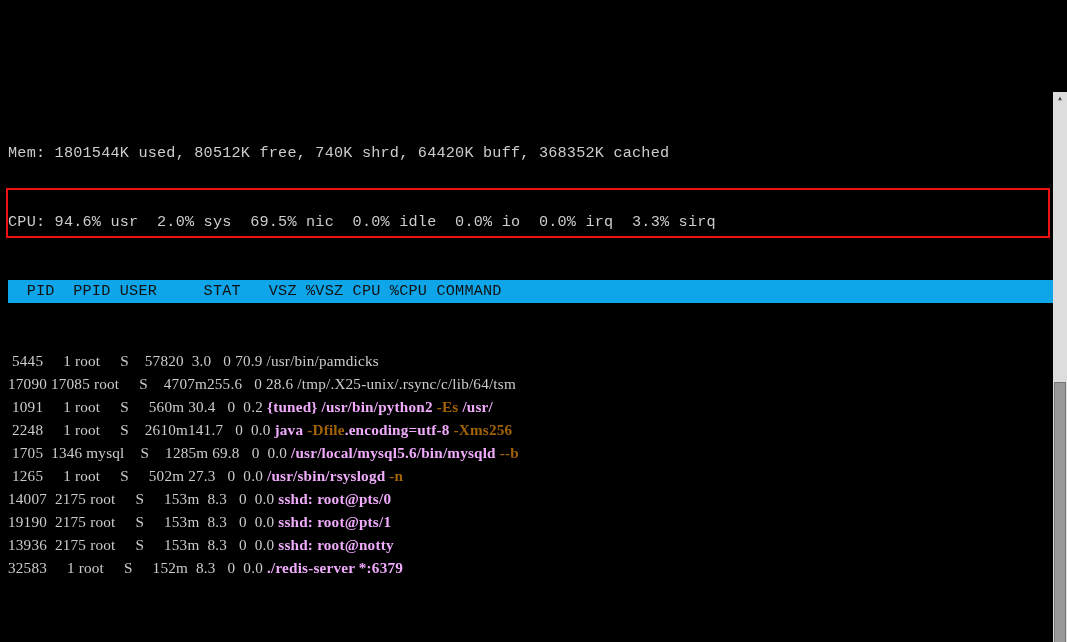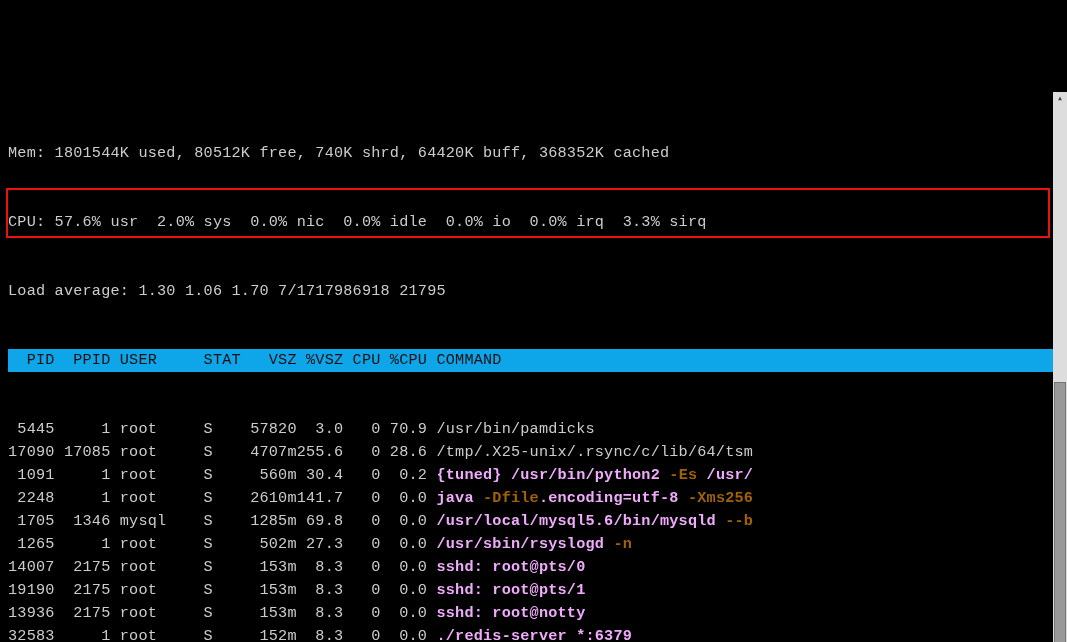--- a/index.html
+++ b/index.html
@@ -1,36 +1,35 @@
 <!DOCTYPE html>
 <html><head>
 <meta charset="utf-8">
 <style>
   html,body{margin:0;padding:0;background:#000;color:#ccc;}
   body{font-family:"Courier New",monospace;font-size:15.2px;line-height:23px;white-space:pre;letter-spacing:0.2px;}
   .term{position:relative;width:1067px;height:642px;overflow:hidden;padding:4px 0 0 8px;box-sizing:border-box;}
   .hdr{color:#111;background:#0ea5e9;}
-  .row{color:#ccc;}
+  .row{color:#ccc;font-family:Liberation Serif, serif;}
   .hiwhite{color:#f0abfc;font-weight:bold;}
   .hicyan{color:#a16207;font-weight:bold;}
   .redbox{position:absolute;border:2px solid #e11;pointer-events:none;box-sizing:border-box;}
   .scroll{position:absolute;right:0;top:0;width:14px;height:642px;background:#ddd;}
   .scroll .thumb{position:absolute;left:1px;width:12px;background:#999;border:1px solid #777;box-sizing:border-box;}
   .arrow{position:absolute;left:0;width:14px;height:14px;font-size:10px;line-height:14px;text-align:center;color:#444;}
   .seg{display:inline;}
 </style>
 </head>
 <body>
 
 
 
 <div class="term">
   <div>Mem: 1801544K used, 80512K free, 740K shrd, 64420K buff, 368352K cached</div>
-  <div>CPU: 57.6% usr  2.0% sys  0.0% nic  0.0% idle  0.0% io  0.0% irq  3.3% sirq</div>
-  <div>Load average: 1.30 1.06 1.70 7/1717986918 21795</div>
+  <div>CPU: 94.6% usr  2.0% sys  69.5% nic  0.0% idle  0.0% io  0.0% irq  3.3% sirq</div>
   <div class="hdr"><span>  PID  PPID USER     STAT   VSZ %VSZ CPU %CPU COMMAND</span><span id="hdr-pad">                                                                                </span></div>
   <div id="rows"><div class="row"> 5445     1 root     S    57820  3.0   0 70.9 <span class="seg row">/usr/bin/pamdicks</span></div><div class="row">17090 17085 root     S    4707m255.6   0 28.6 <span class="seg row">/tmp/.X25-unix/.rsync/c/lib/64/tsm</span></div><div class="row"> 1091     1 root     S     560m 30.4   0  0.2 <span class="seg hiwhite">{tuned} /usr/bin/python2 </span><span class="seg hicyan">-Es</span><span class="seg hiwhite"> /usr/</span></div><div class="row"> 2248     1 root     S    2610m141.7   0  0.0 <span class="seg hiwhite">java </span><span class="seg hicyan">-Dfile</span><span class="seg hiwhite">.encoding=utf-8 </span><span class="seg hicyan">-Xms256</span></div><div class="row"> 1705  1346 mysql    S    1285m 69.8   0  0.0 <span class="seg hiwhite">/usr/local/mysql5.6/bin/mysqld </span><span class="seg hicyan">--b</span></div><div class="row"> 1265     1 root     S     502m 27.3   0  0.0 <span class="seg hiwhite">/usr/sbin/rsyslogd </span><span class="seg hicyan">-n</span></div><div class="row">14007  2175 root     S     153m  8.3   0  0.0 <span class="seg hiwhite">sshd: root@pts/0</span></div><div class="row">19190  2175 root     S     153m  8.3   0  0.0 <span class="seg hiwhite">sshd: root@pts/1</span></div><div class="row">13936  2175 root     S     153m  8.3   0  0.0 <span class="seg hiwhite">sshd: root@notty</span></div><div class="row">32583     1 root     S     152m  8.3   0  0.0 <span class="seg hiwhite">./redis-server *:6379</span></div></div>
 
   <div class="redbox" style="top:96px;left:6px;width:1044px;height:50px;"></div>
 
   <div class="scroll">
     <div class="arrow" style="top:0">▴</div>
     <div class="thumb" style="top:290px;height:310px;"></div>
     
   </div>

